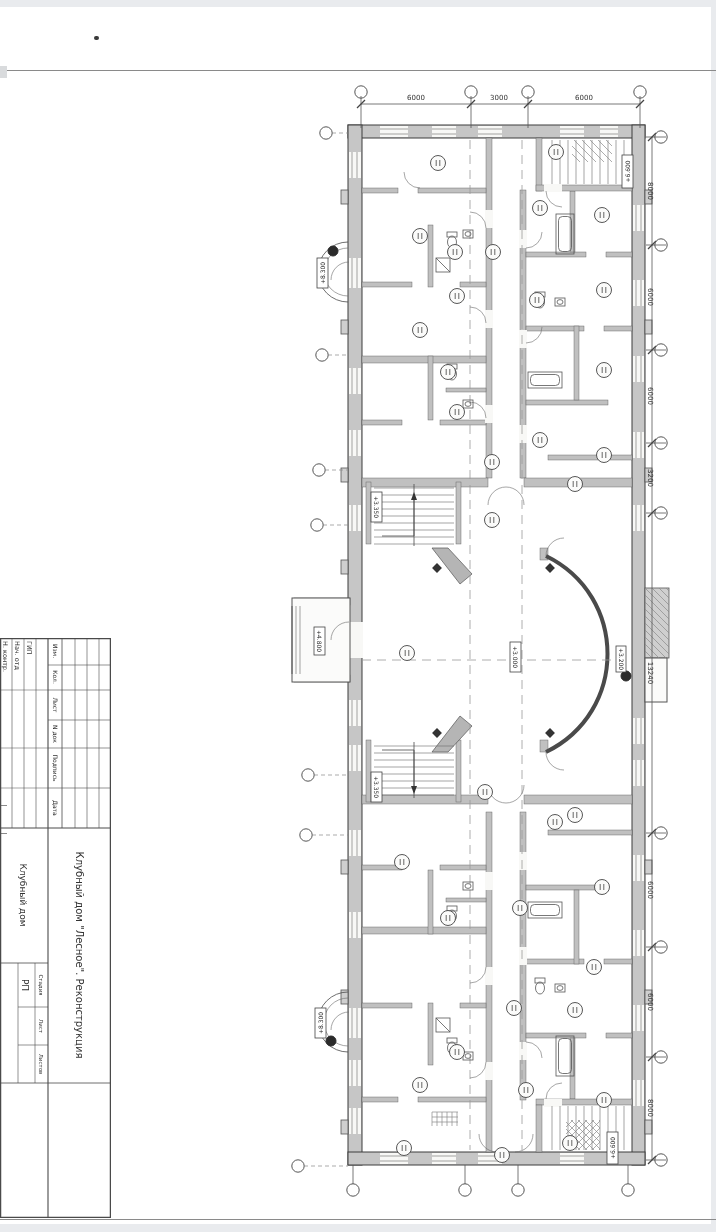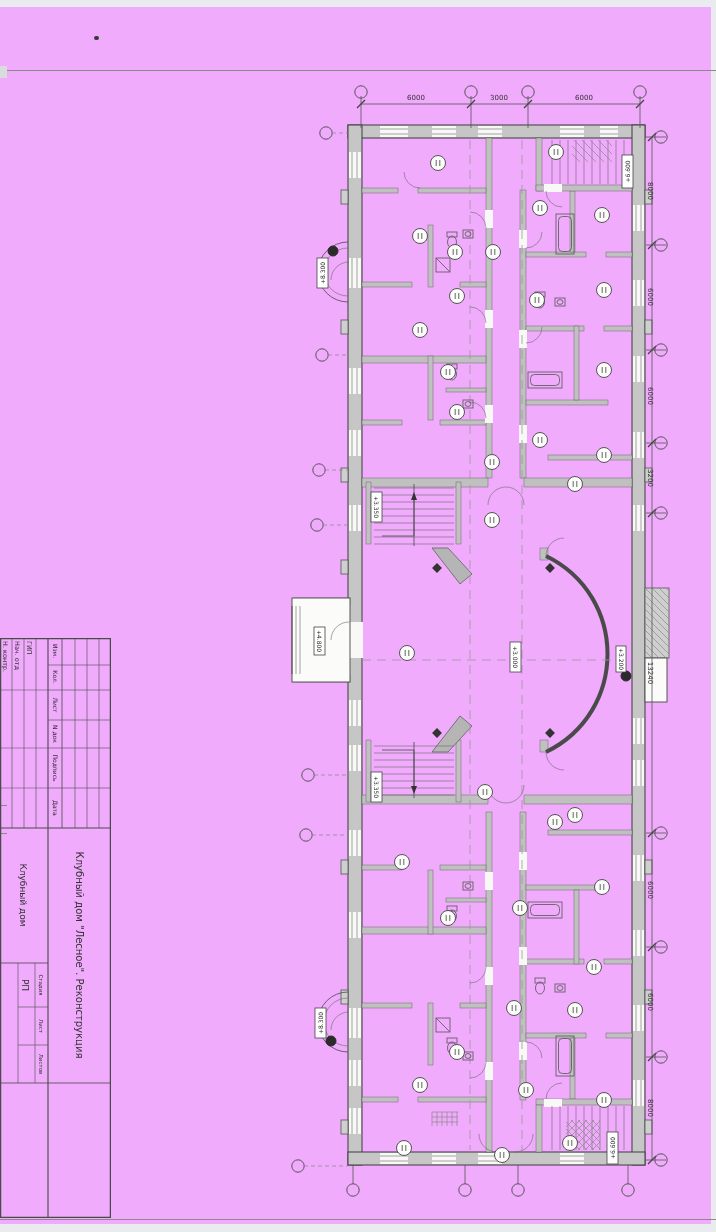--- a/index.html
+++ b/index.html
@@ -1,18 +1,18 @@
 <!DOCTYPE html>
 <html><head>
 <meta charset="utf-8">
 <style>
   html,body{margin:0;padding:0;background:#dfe1e4;}
   .sheet{
     position:relative;width:716px;height:1232px;margin:0 auto;
-    background:#f0abfc;overflow:hidden;
+    background:#ffffff;overflow:hidden;
     font-family:"DejaVu Sans", sans-serif;color:#333;
   }
   .scanband{position:absolute;background:#e9ebee;}
   .frameline{position:absolute;background:#8a8a8a;}
   .speck{position:absolute;background:#3a3a3a;border-radius:2px;}
   .smudge{position:absolute;background:#d9dbdd;}
   
   .stamp-wrap{position:absolute;left:0;top:638px;width:111px;height:580px;}
   .stamp-wrap svg{transform-origin:0 0;transform:rotate(90deg) translateY(-111px);}
   .st-line{stroke:#4a4a4a;}

